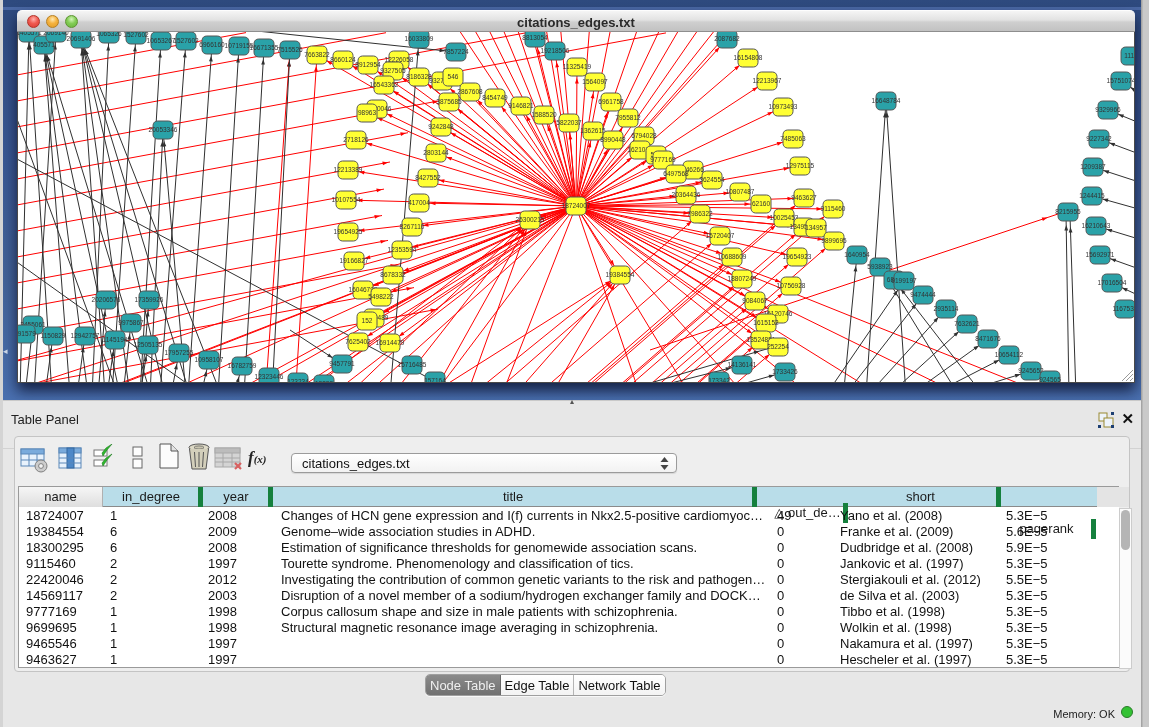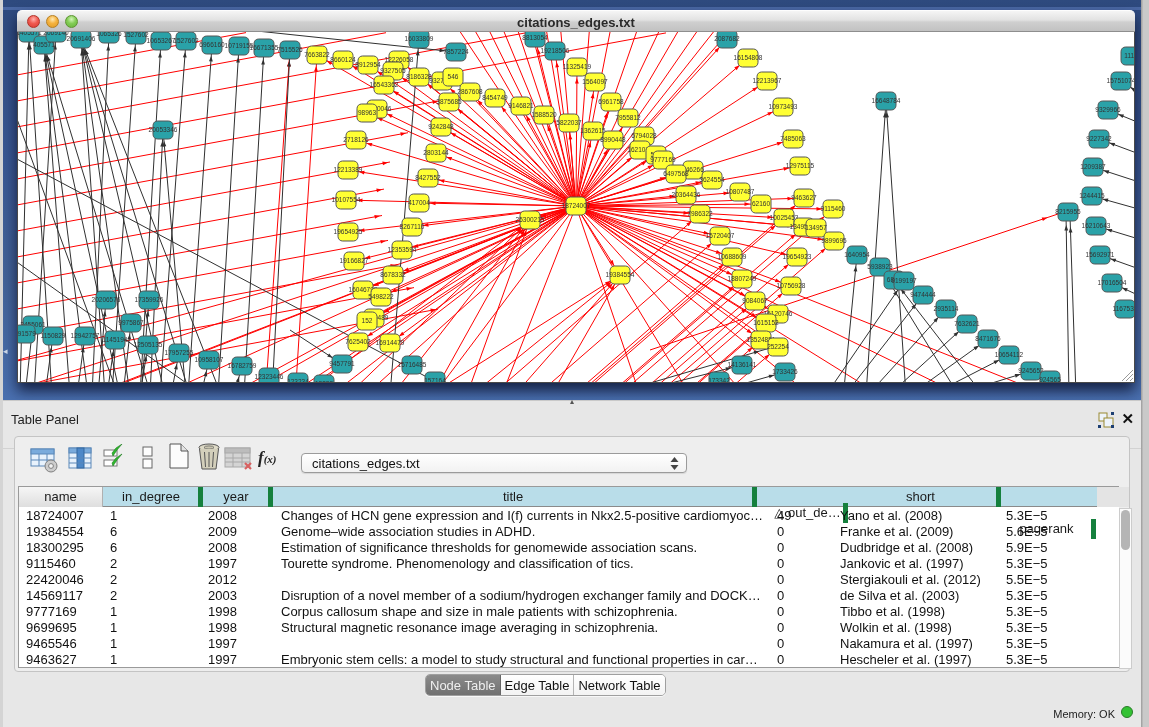--- a/index.html
+++ b/index.html
@@ -35,21 +35,21 @@
 #tptitle { position:absolute; left:0; top:0; width:100%; height:48px;
   background:#e7e7e7; border-bottom:1px solid #d2d2d2; }
 #tptitle .t { position:absolute; left:8px; top:11px; font-size:13px; color:#222; }
 #tptitle .float { position:absolute; right:26px; top:10px; }
 #tptitle .x { position:absolute; right:7px; top:9px; font-size:15px; font-weight:bold; color:#111; }
 
 #inner { position:absolute; left:11px; top:35px; width:1116px; height:236px;
   background:#eeeeee; border:1px solid #c4c4c4; border-radius:4px; }
 
 
-#toolbar { position:absolute; left:10px; top:0; width:100%; height:46px; }
+#toolbar { position:absolute; left:0; top:0; width:100%; height:46px; }
 .ticon { position:absolute; top:10px; }
 #combo { position:absolute; left:276px; top:16px; width:386px; height:20px;
   background:linear-gradient(180deg,#ffffff 0%,#f2f2f2 100%);
   border:1px solid #9b9b9b; border-radius:4px; box-shadow:0 1px 1px rgba(0,0,0,0.1); }
 #combo .lbl { position:absolute; left:10px; top:2px; font-size:13px; color:#111; }
 #combo .arr { position:absolute; right:6px; top:1px; font-size:11px; color:#333; letter-spacing:0; }
 
 
 #tbl { position:absolute; left:3px; top:49px; width:1101px; height:182px; background:#fff;
   border:1px solid #9a9a9a; border-right:none; font-size:13px; color:#111; }
@@ -919,20 +919,21 @@
               <div class="c2">1997</div>
               <div class="c3">Tourette syndrome. Phenomenology and classification of tics.</div>
               <div class="c4">0</div>
               <div class="c5">Jankovic et al. (1997)</div>
               <div class="c6">5.3E−5</div>
             </div>
 <div class="tr">
               <div class="c0">22420046</div>
               <div class="c1">2</div>
               <div class="c2">2012</div>
+              <div class="c3">Investigating the contribution of common genetic variants to the risk and pathogen…</div>
               <div class="c4">0</div>
               <div class="c5">Stergiakouli et al. (2012)</div>
               <div class="c6">5.5E−5</div>
             </div>
 <div class="tr">
               <div class="c0">14569117</div>
               <div class="c1">2</div>
               <div class="c2">2003</div>
               <div class="c3">Disruption of a novel member of a sodium/hydrogen exchanger family and DOCK…</div>
               <div class="c4">0</div>
@@ -962,21 +963,20 @@
               <div class="c1">1</div>
               <div class="c2">1997</div>
               <div class="c4">0</div>
               <div class="c5">Nakamura et al. (1997)</div>
               <div class="c6">5.3E−5</div>
             </div>
 <div class="tr">
               <div class="c0">9463627</div>
               <div class="c1">1</div>
               <div class="c2">1997</div>
-              <div class="c3">Embryonic stem cells: a model to study structural and functional properties in car…</div>
               <div class="c4">0</div>
               <div class="c5">Hescheler et al. (1997)</div>
               <div class="c6">5.3E−5</div>
             </div>
         </div>
       </div>
       <div id="scroll">
           <div class="thumb"></div>
         </div>
     </div>

